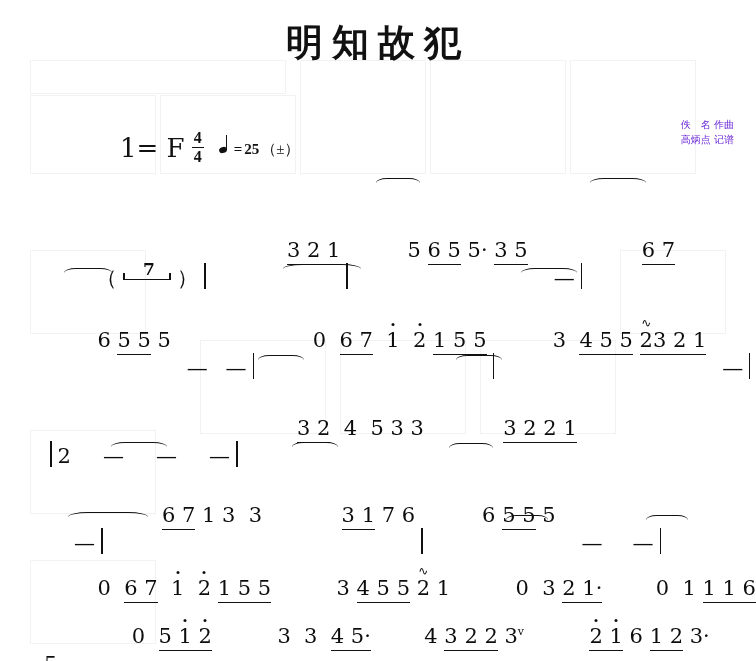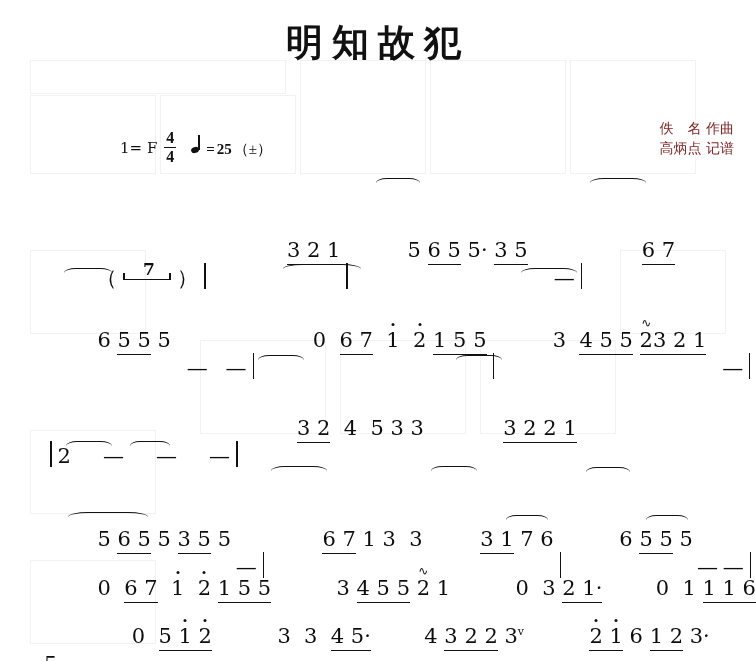--- a/index.html
+++ b/index.html
@@ -41,37 +41,37 @@
     font-weight: bold;
     font-size: 37px;
     letter-spacing: 9px;
     color: #111;
   }
   .credits {
     position: absolute;
     right: 22px;
     top: 118px;
     text-align: left;
-    font-size: 14px;
+    font-size: 10px;
     line-height: 1.45;
-    color: #7f1d1d;
+    color: #6d28d9;
     font-family: "DejaVu Sans", sans-serif;
   }
   .keyline {
     position: absolute;
     left: 120px;
     top: 130px;
     display: flex;
     align-items: center;
     font-size: 19px;
     color: #111;
   }
   .keyline .key {
     font-family: "DejaVu Serif", serif;
-    font-size: 15px;
+    font-size: 26px;
   }
   .frac {
     display: inline-flex;
     flex-direction: column;
     align-items: center;
     margin: 0 7px;
     font-weight: bold;
     font-size: 16px;
     line-height: 1.0;
   }
@@ -334,25 +334,20 @@
       <span class="sp" style="width:26px;"></span>
       <span class="cell tieblock">
         <span class="slur" style="left:6px; top:-13px; width:46px;"></span>
         <span class="n u1">3&nbsp;2&nbsp;2&nbsp;1</span>
       </span>
     </div>
   </div>
 
   <div class="sysrow" style="top:455px;">
     <div class="notes" style="padding-left:44px;">
-      <span class="cell tieblock">
-        <span class="slur" style="left:22px; top:-14px; width:46px;"></span>
-        <span class="slur" style="left:86px; top:-14px; width:40px;"></span>
-        <span class="n">5&nbsp;</span><span class="n u1">6&nbsp;5</span><span class="n">&nbsp;5&nbsp;</span><span class="n u1">3&nbsp;5</span><span class="n">&nbsp;5</span>
-      </span>
       <span class="sp" style="width:30px;"></span>
       <span class="n">—</span>
       <span class="bar"></span>
       <span class="cell tieblock">
         <span class="slur" style="left:2px; top:-13px; width:56px;"></span>
         <span class="n u1">6&nbsp;7</span><span class="n">&nbsp;1&nbsp;3&nbsp;&nbsp;3</span>
       </span>
       <span class="sp" style="width:26px;"></span>
       <span class="cell tieblock">
         <span class="slur" style="left:4px; top:-13px; width:46px;"></span>

